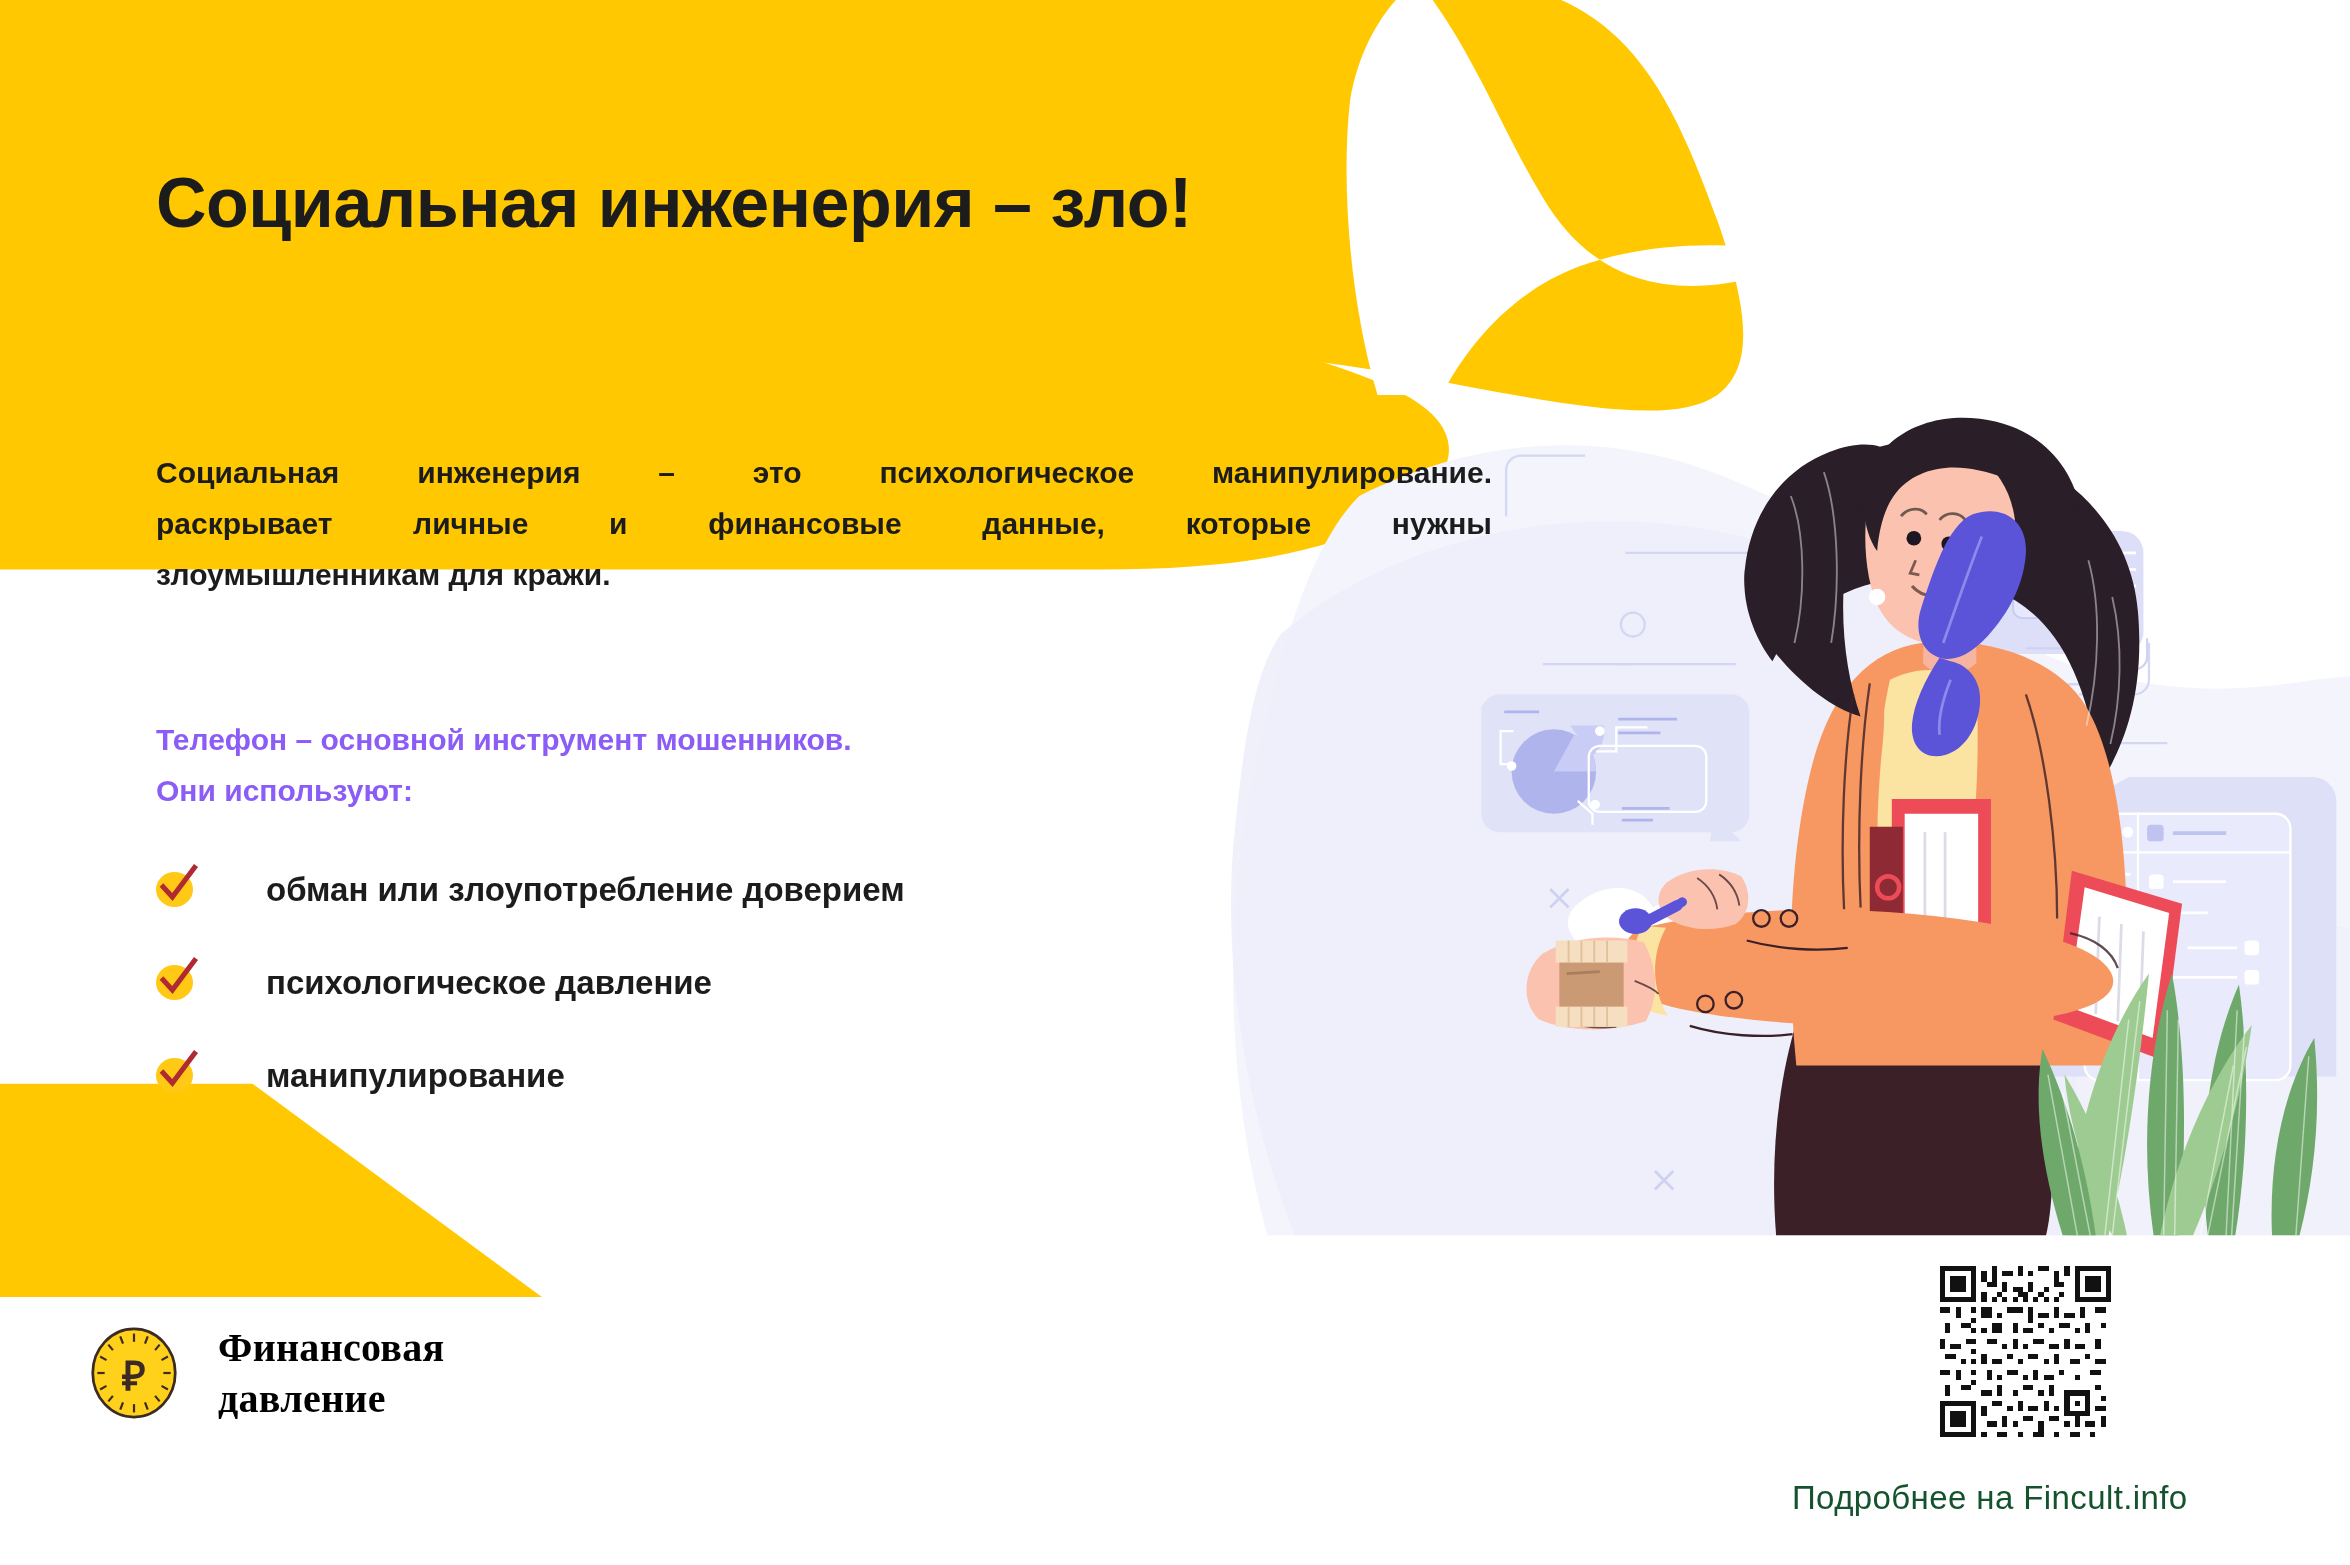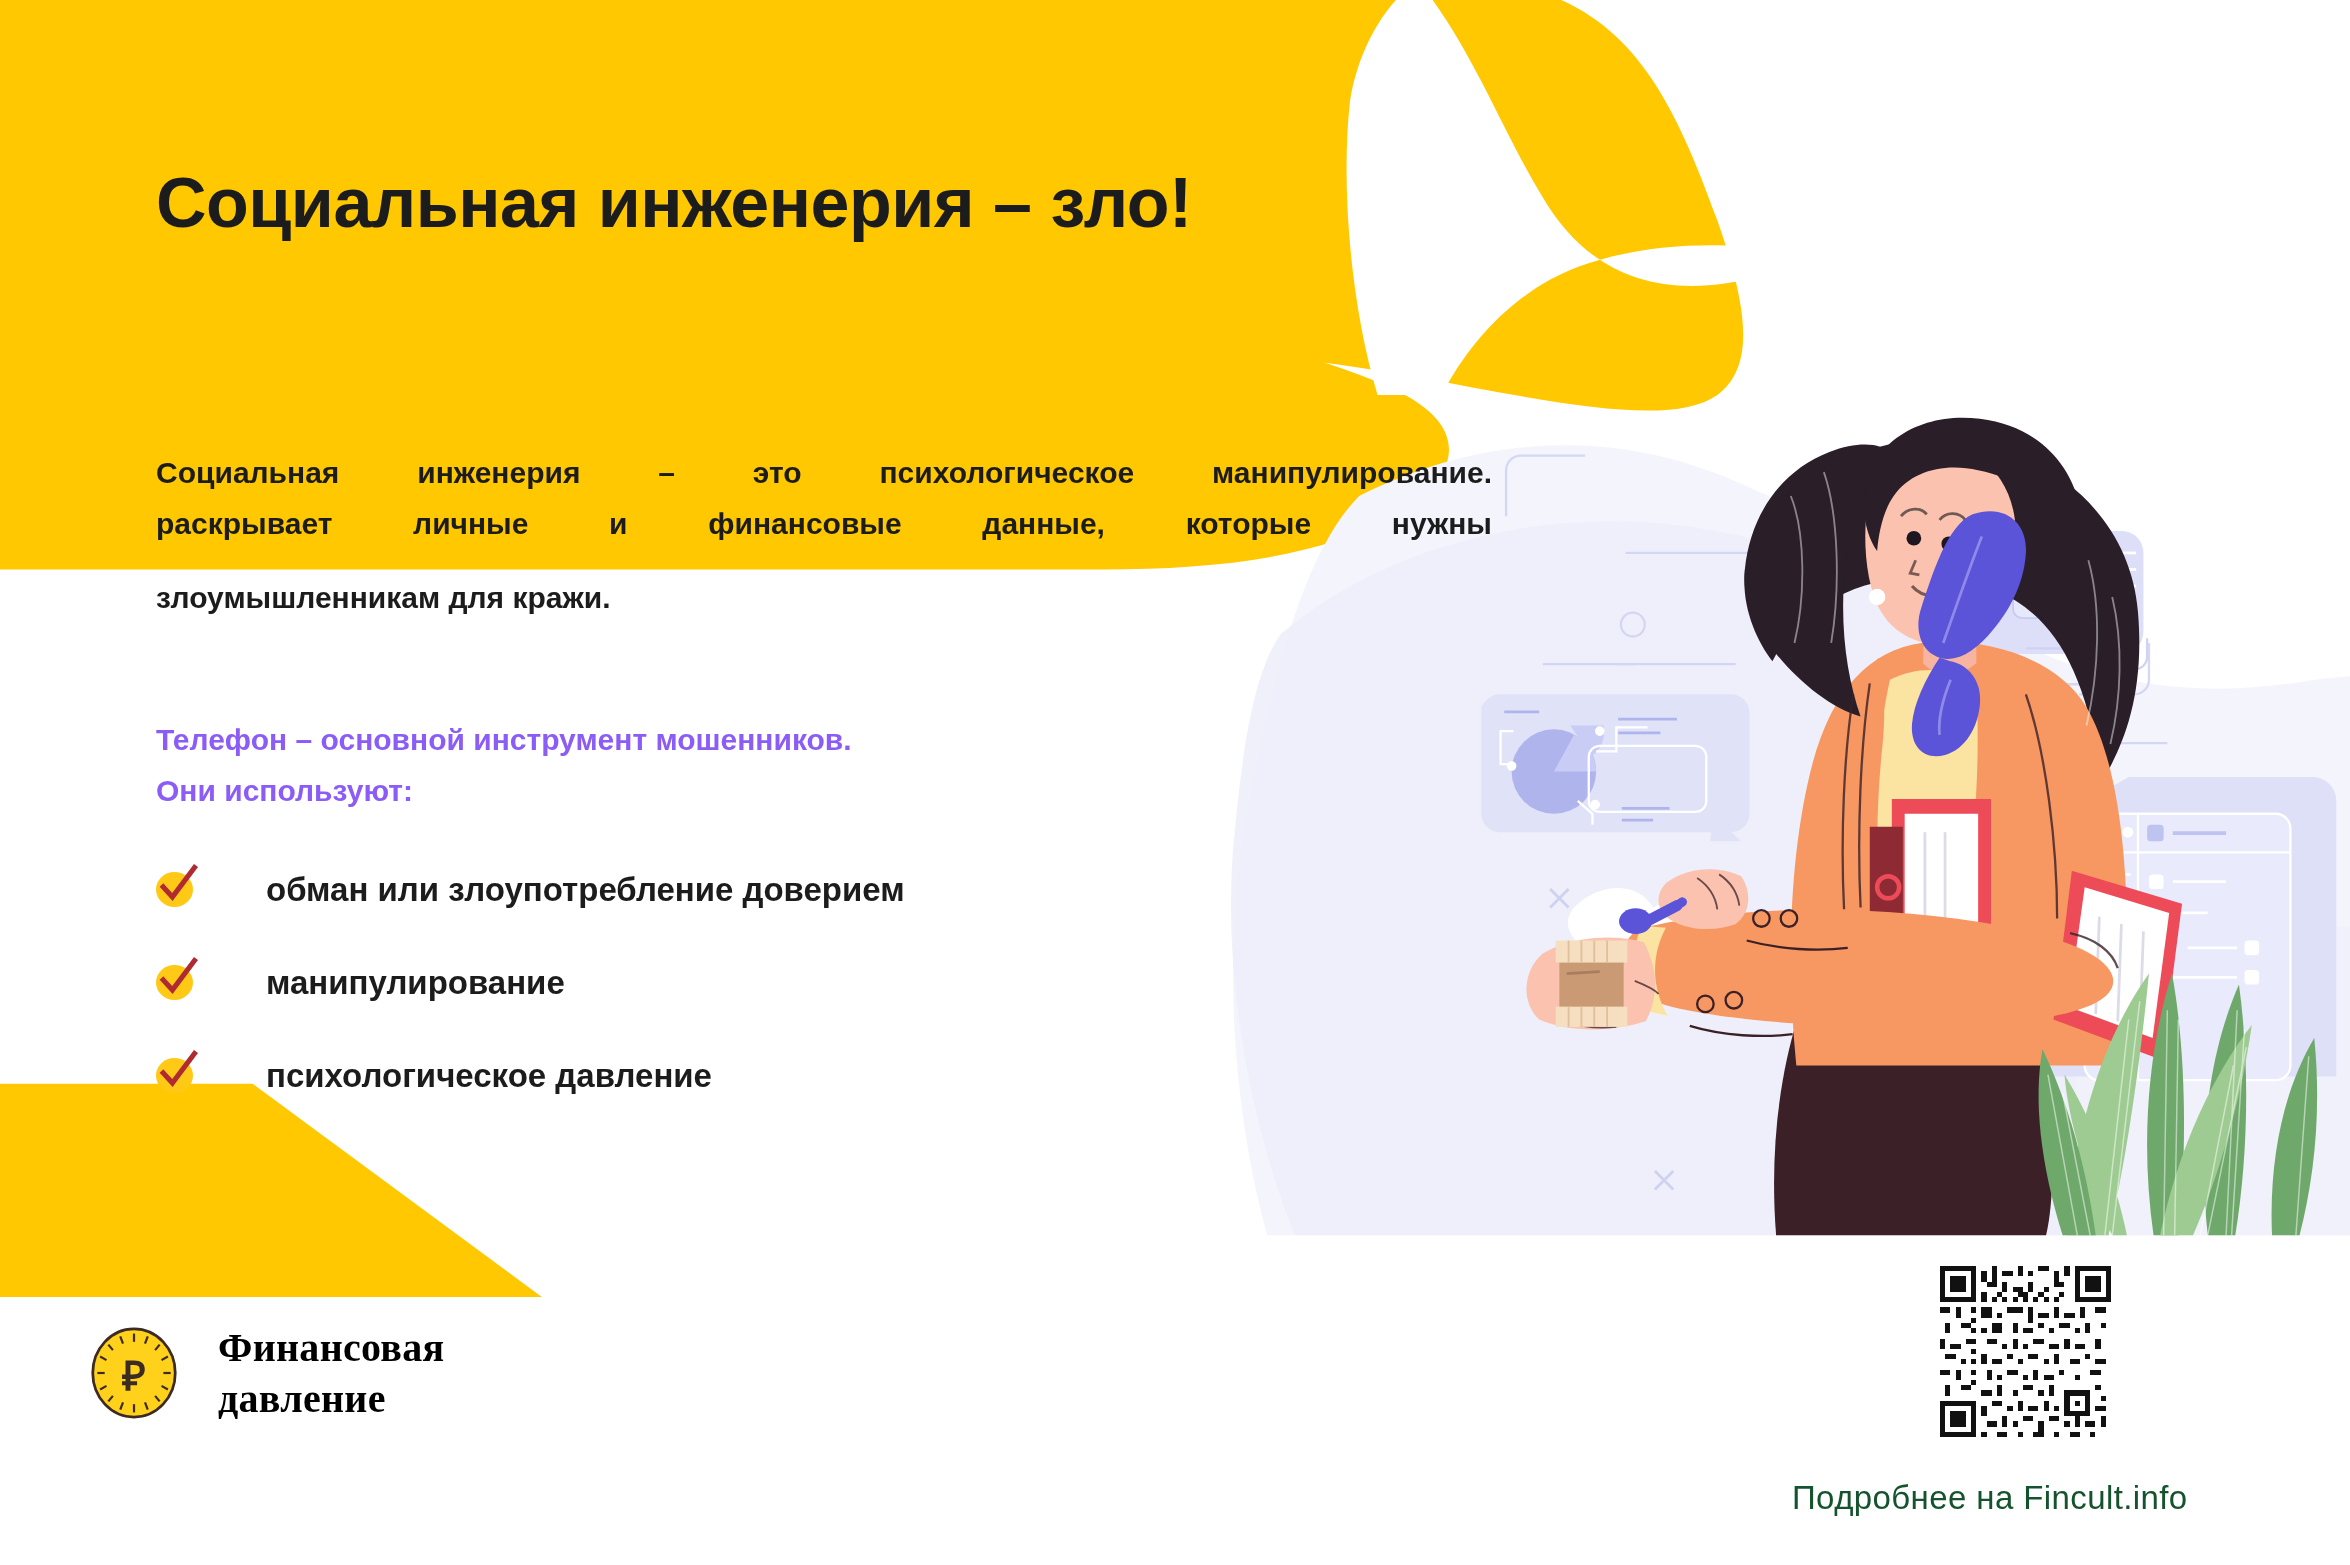--- a/index.html
+++ b/index.html
@@ -48,21 +48,21 @@
     width:1336px;
     font-size:30px;
     font-weight:bold;
     line-height:51px;
     color:#1c1c1c;
     text-align:justify;
     text-justify:inter-word;
   }
   .para-1 > span { display:block; }
   .para-1 .j { text-align:justify; text-align-last:justify; }
-  .para-1 .last { text-align:left;margin-top:23px; }
+  .para-1 .last { text-align:left; }
 
   .para-2 {
     left:156px;
     top:714px;
     font-size:30px;
     font-weight:bold;
     line-height:51px;
     color:#8b5cf6;
   }
   .para-2 > span { display:block; white-space:nowrap; }
@@ -478,30 +478,30 @@
       </span>
       <span class="check-label">обман или злоупотребление доверием</span>
     </li>
     <li class="check-item">
       <span class="check-icon">
         <span class="disc"></span>
         <svg width="46" height="46" viewBox="0 0 50 50">
           <path d="M10,27 L20,38 L44,6" stroke="#B02A32" stroke-width="5.5" fill="none" stroke-linecap="square"></path>
         </svg>
       </span>
-      <span class="check-label">манипулирование</span>
+      <span class="check-label">психологическое давление</span>
     </li>
     <li class="check-item">
       <span class="check-icon">
         <span class="disc"></span>
         <svg width="46" height="46" viewBox="0 0 50 50">
           <path d="M10,27 L20,38 L44,6" stroke="#B02A32" stroke-width="5.5" fill="none" stroke-linecap="square"></path>
         </svg>
       </span>
-      <span class="check-label">психологическое давление</span>
+      <span class="check-label">манипулирование</span>
     </li>
   </ul>
 
   <div class="logo-wrap">
     <span class="coin">
       <svg width="88" height="94" viewBox="0 0 96 102">
         <ellipse cx="48" cy="51" rx="45" ry="48" fill="#FFD11A" stroke="#3C2B22" stroke-width="3"></ellipse>
         <g stroke="#3C2B22" stroke-width="2.4">
           <line x1="48" y1="8" x2="48" y2="17"></line>
           <line x1="63" y1="11" x2="60" y2="19"></line>

